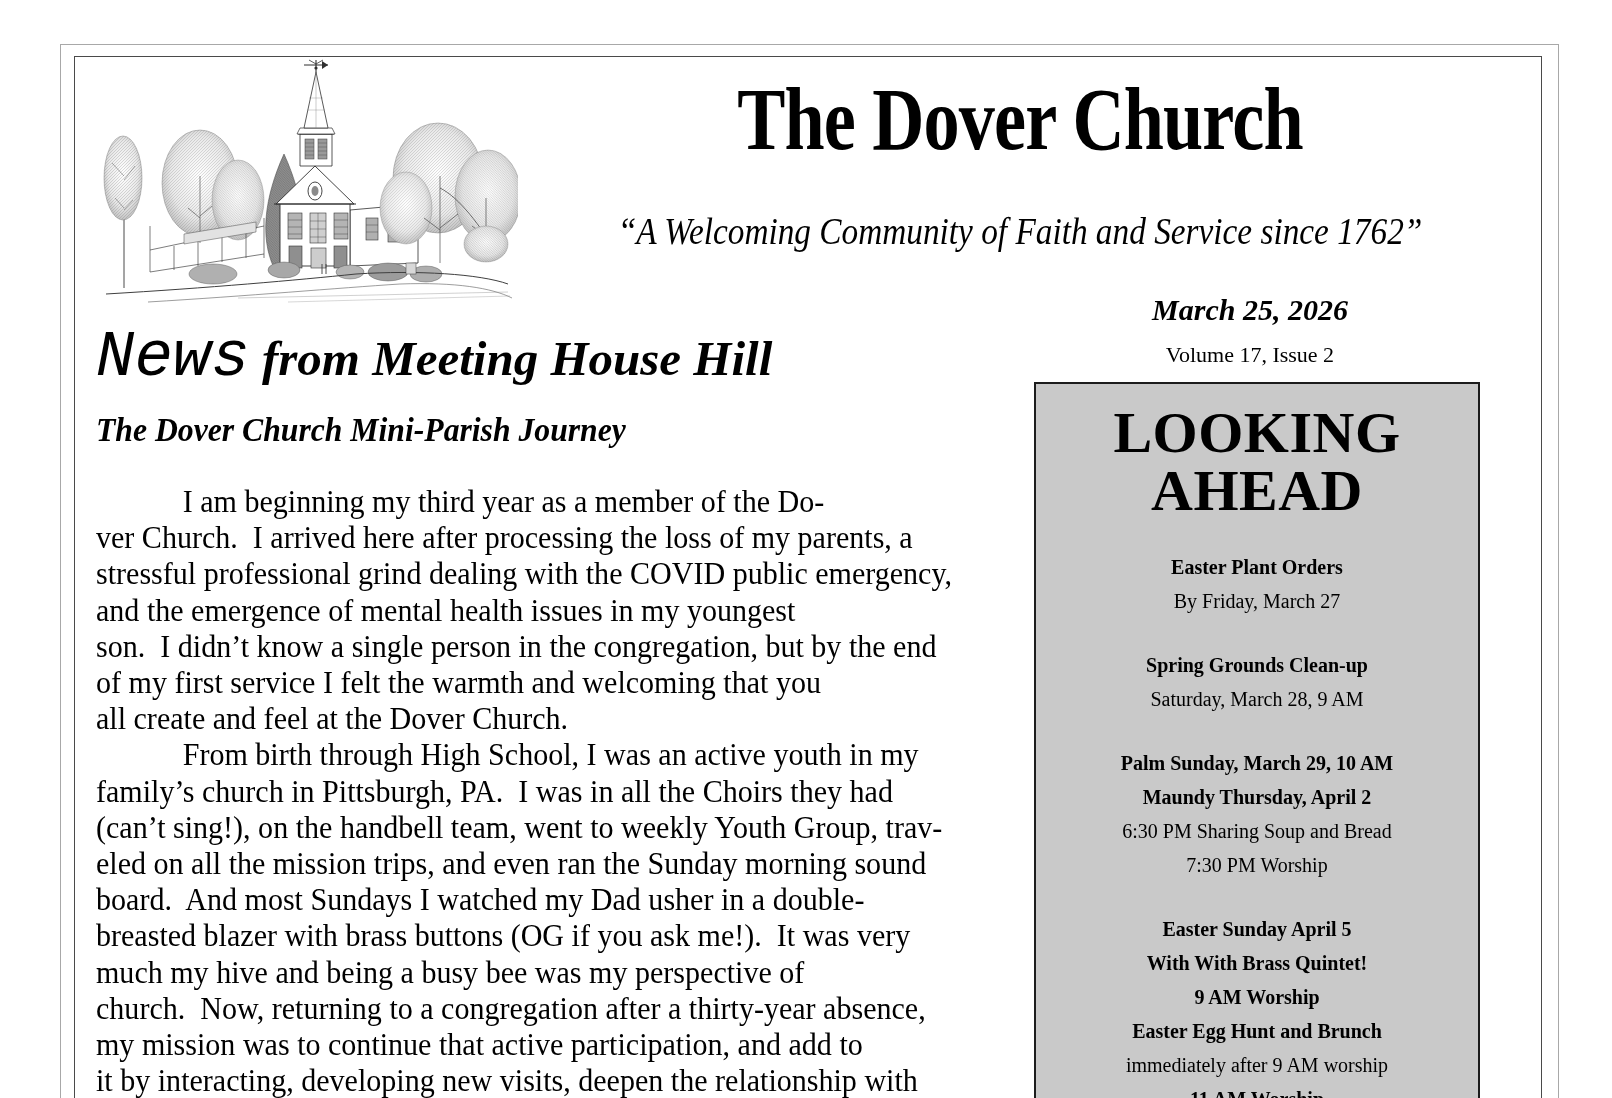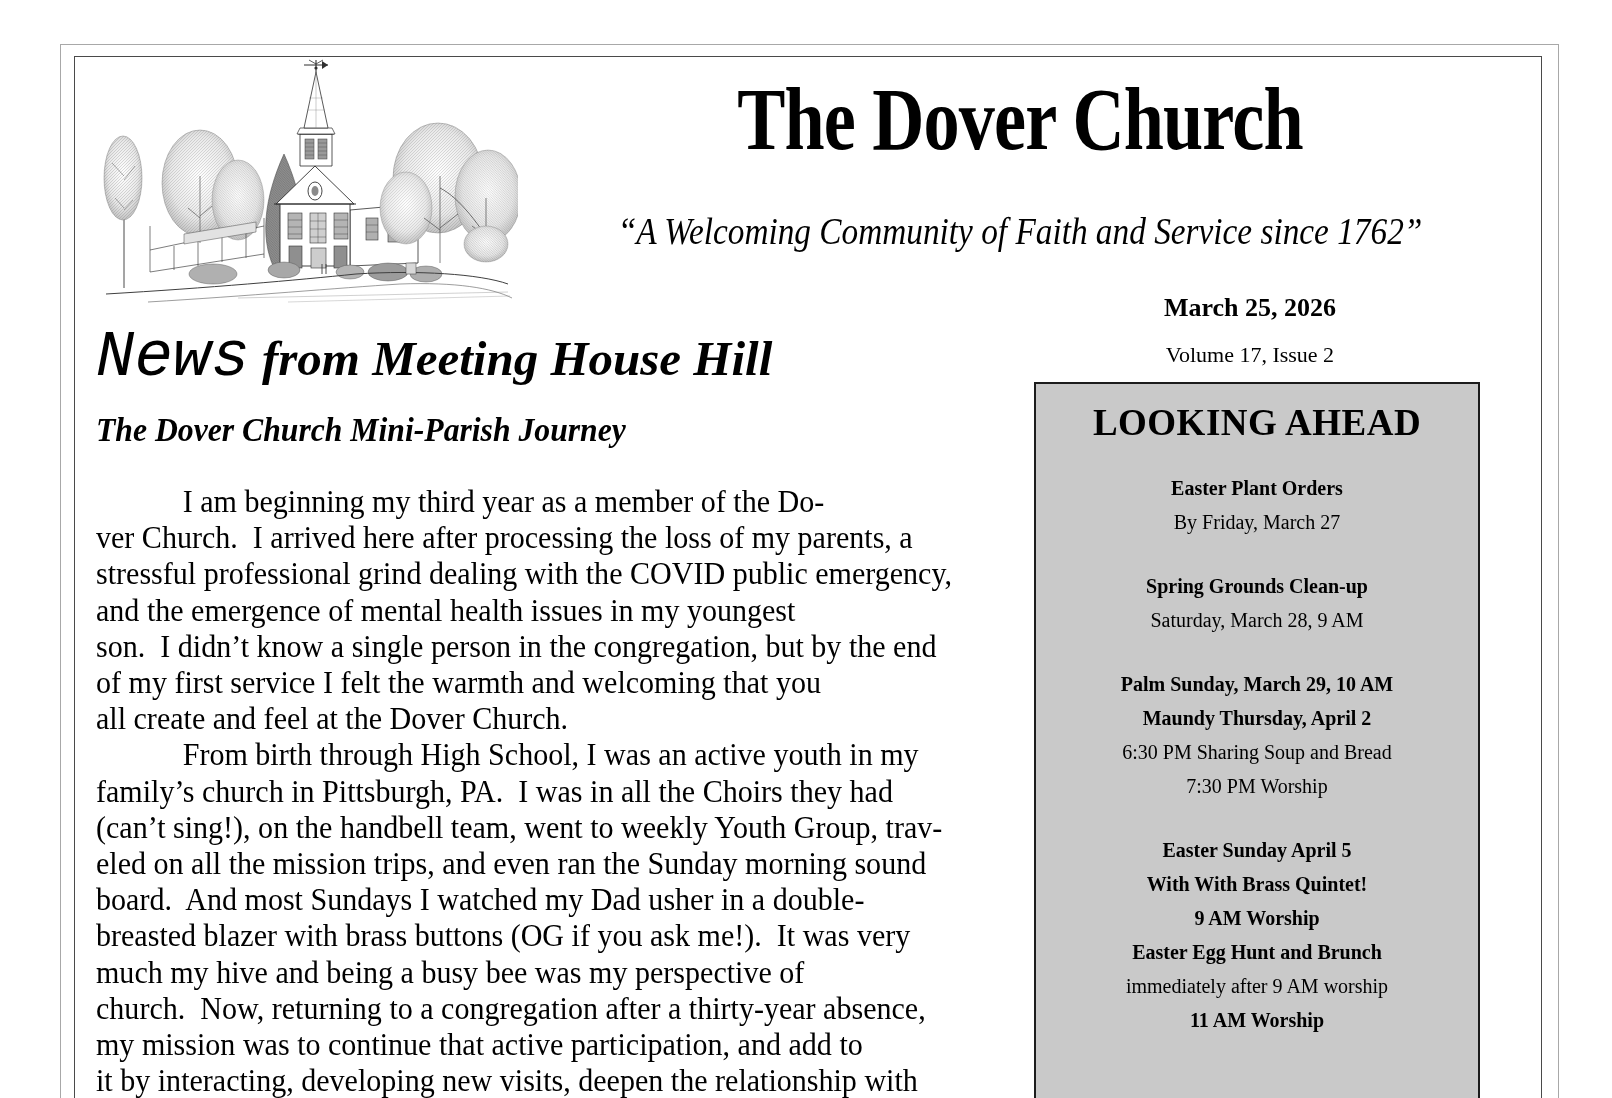--- a/index.html
+++ b/index.html
@@ -72,21 +72,22 @@
     transform-origin: center center;
     white-space: nowrap;
   }
   #issue-date {
     position: absolute;
     left: 1040px; top: 293px;
     width: 420px;
     text-align: center;
     font-family: "Liberation Serif", serif;
     font-weight: bold;
-    font-size: 26px;
+    font-style: italic;
+    font-size: 30px;
   }
   #issue-volume {
     position: absolute;
     left: 1040px; top: 342px;
     width: 420px;
     text-align: center;
     font-family: "Liberation Serif", serif;
     font-size: 22px;
   }
 
@@ -148,21 +149,21 @@
     background: #c9c9c9;
     border: 2px solid #1c1c1c;
     box-sizing: border-box;
     overflow: hidden;
   }
   #looking-ahead-title {
     margin: 20px 0 0 0;
     text-align: center;
     font-family: "Liberation Serif", serif;
     font-weight: bold;
-    font-size: 37px;
+    font-size: 58px;
     line-height: 1.0;
     letter-spacing: 0.5px;
   }
   .event-group {
     margin-top: 30px;
     text-align: center;
   }
   .event-line {
     font-family: "Liberation Serif", serif;
     font-size: 20px;

